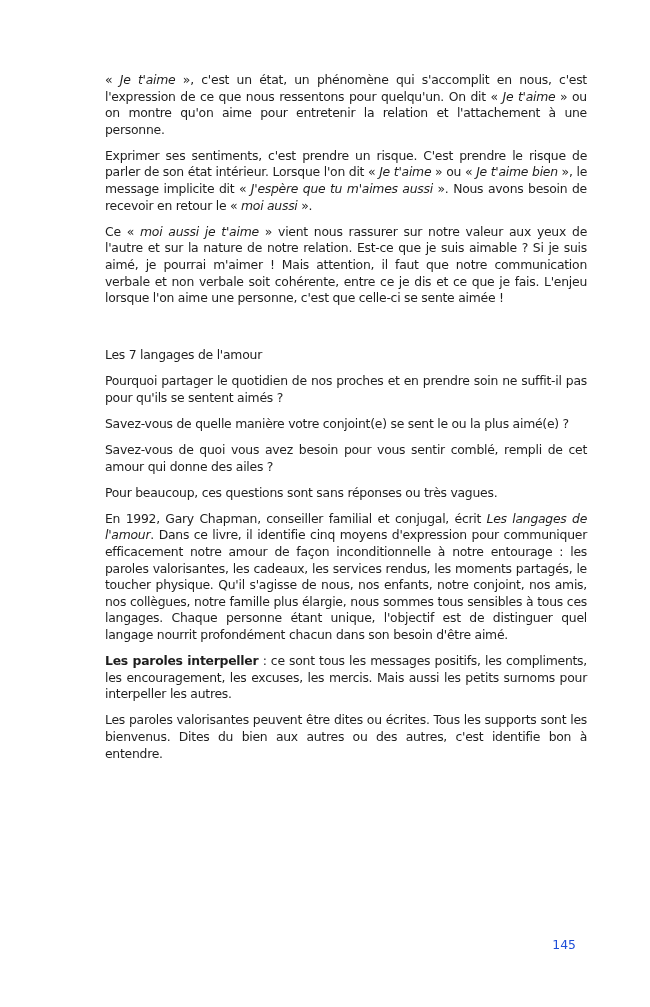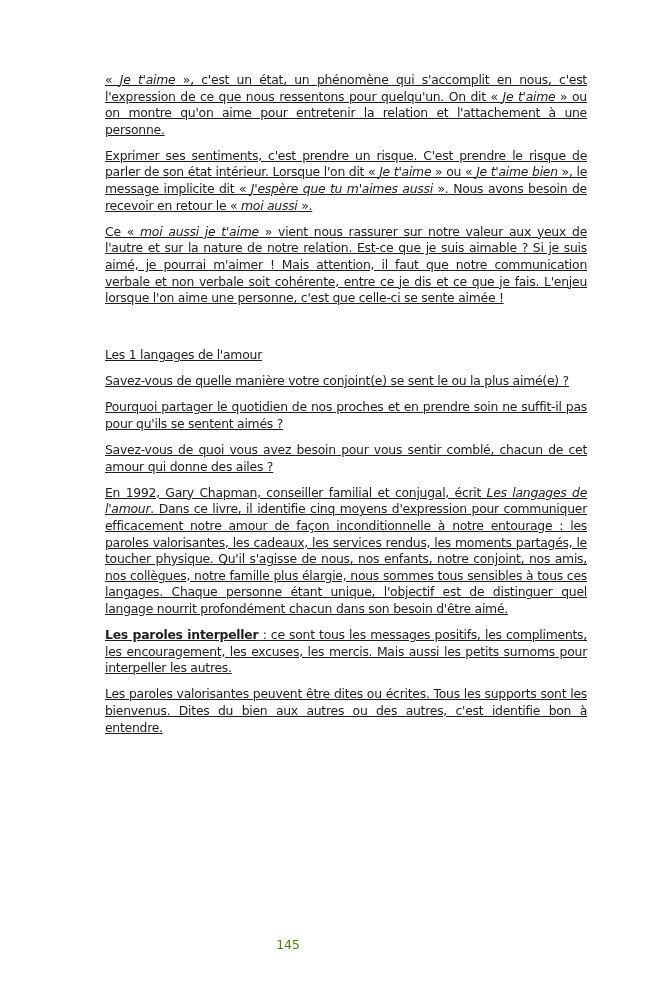--- a/index.html
+++ b/index.html
@@ -21,61 +21,61 @@
       top: 72px;
       width: 482px;
       font-size: 12.4px;
       line-height: 16.6px;
       letter-spacing: -0.25px;
     }
     .page-body p {
       margin: 0 0 9.5px 0;
       text-align: justify;
       hyphens: none;
-      text-decoration: underline;
     }
     .page-body p.last-left {
       text-align-last: left;
     }
     .section-gap {
       height: 31px;
     }
     em { font-style: italic; }
     strong { font-weight: bold; }
     .page-number {
       position: absolute;
       left: 0;
       width: 576px;
       top: 937px;
-      text-align: center;
+      text-align: right;
       font-size: 12.4px;
-      color: #4d7c0f;
+      color: #1d4ed8;
     }
   </style>
 </head>
 <body>
 
 <div class="page-body">
 
   <p class="last-left"><span>« </span><em>Je t'aime</em><span> », c'est un état, un phénomène qui s'accomplit en nous, c'est l'expression de ce que nous ressentons pour quelqu'un. On dit « </span><em>Je t'aime</em><span> » ou on montre qu'on aime pour entretenir la relation et l'attachement à une personne.</span></p>
 
   <p class="last-left"><span>Exprimer ses sentiments, c'est prendre un risque. C'est prendre le risque de parler de son état intérieur. Lorsque l'on dit « </span><em>Je t'aime</em><span> » ou « </span><em>Je t'aime bien</em><span> », le message implicite dit « </span><em>J'espère que tu m'aimes aussi</em><span> ». Nous avons besoin de recevoir en retour le « </span><em>moi aussi</em><span> ».</span></p>
 
   <p class="last-left"><span>Ce « </span><em>moi aussi je t'aime</em><span> » vient nous rassurer sur notre valeur aux yeux de l'autre et sur la nature de notre relation. Est-ce que je suis aimable ? Si je suis aimé, je pourrai m'aimer ! Mais attention, il faut que notre communication verbale et non verbale soit cohérente, entre ce je dis et ce que je fais. L'enjeu lorsque l'on aime une personne, c'est que celle-ci se sente aimée !</span></p>
 
   <div class="section-gap"></div>
 
-  <p class="last-left">Les 1 langages de l'amour</p>
+  <p class="last-left">Les 7 langages de l'amour</p>
+
+  <p class="last-left">Pourquoi partager le quotidien de nos proches et en prendre soin ne suffit-il pas pour qu'ils se sentent aimés ?</p>
 
   <p class="last-left">Savez-vous de quelle manière votre conjoint(e) se sent le ou la plus aimé(e) ?</p>
 
-  <p class="last-left">Pourquoi partager le quotidien de nos proches et en prendre soin ne suffit-il pas pour qu'ils se sentent aimés ?</p>
+  <p class="last-left">Savez-vous de quoi vous avez besoin pour vous sentir comblé, rempli de cet amour qui donne des ailes ?</p>
 
-  <p class="last-left">Savez-vous de quoi vous avez besoin pour vous sentir comblé, chacun de cet amour qui donne des ailes ?</p>
-
+  <p class="last-left">Pour beaucoup, ces questions sont sans réponses ou très vagues.</p>
 
   <p class="last-left"><span>En 1992, Gary Chapman, conseiller familial et conjugal, écrit </span><em>Les langages de l'amour</em><span>. Dans ce livre, il identifie cinq moyens d'expression pour communiquer efficacement notre amour de façon inconditionnelle à notre entourage : les paroles valorisantes, les cadeaux, les services rendus, les moments partagés, le toucher physique. Qu'il s'agisse de nous, nos enfants, notre conjoint, nos amis, nos collègues, notre famille plus élargie, nous sommes tous sensibles à tous ces langages. Chaque personne étant unique, l'objectif est de distinguer quel langage nourrit profondément chacun dans son besoin d'être aimé.</span></p>
 
   <p class="last-left"><strong>Les paroles interpeller</strong><span> : ce sont tous les messages positifs, les compliments, les encouragement, les excuses, les mercis. Mais aussi les petits surnoms pour interpeller les autres.</span></p>
 
   <p class="last-left">Les paroles valorisantes peuvent être dites ou écrites. Tous les supports sont les bienvenus. Dites du bien aux autres ou des autres, c'est identifie bon à entendre.</p>
 
 </div>
 
 <div class="page-number">145</div>

